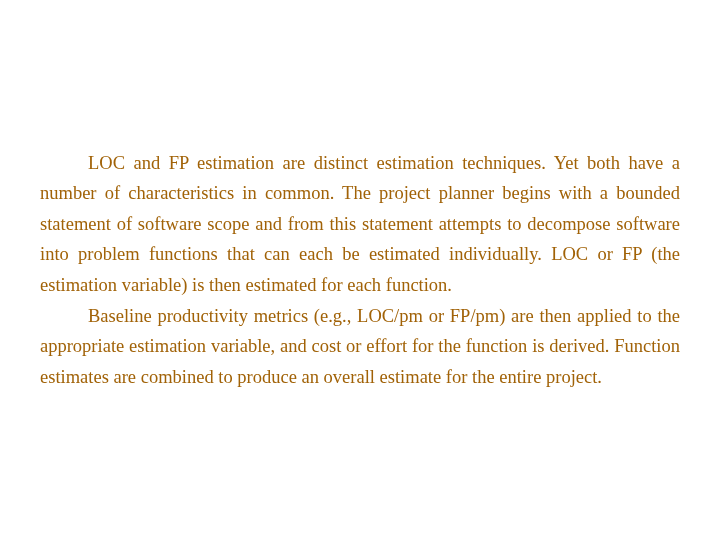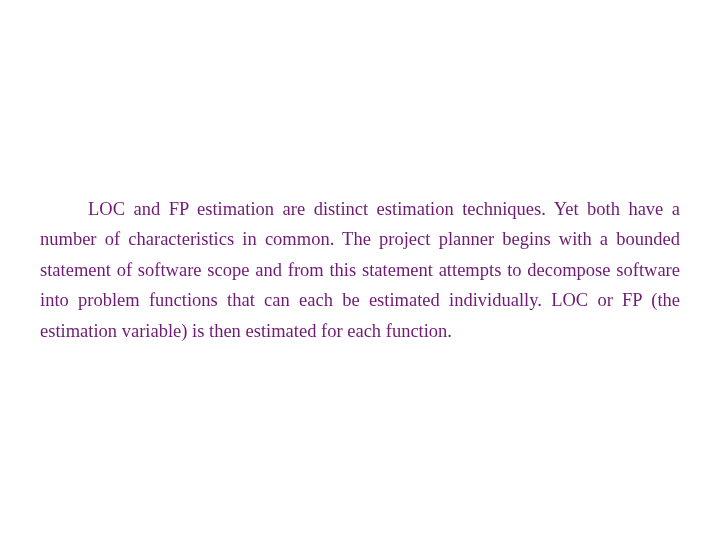--- a/index.html
+++ b/index.html
@@ -16,30 +16,31 @@
       align-items: center;
       justify-content: center;
       font-family: 'Times New Roman', Times, serif;
     }
 
     .content-area {
       width: 660px;
       padding: 30px 10px;
       line-height: 1.65;
       font-size: 18.5px;
-      color: #701a75;
+      color: #a16207;
       text-align: justify;
     }
 
     .paragraph {
       margin-bottom: 0;
     }
 
     .indent {
       text-indent: 48px;
     }
   </style>
 </head>
 <body>
 
 <div class="content-area">
   <p class="paragraph indent">LOC and FP estimation are distinct estimation techniques. Yet both have a number of characteristics in common. The project planner begins with a bounded statement of software scope and from this statement attempts to decompose software into problem functions that can each be estimated individually. LOC or FP (the estimation variable) is then estimated for each function.</p>
+  <p class="paragraph indent">Baseline productivity metrics (e.g., LOC/pm or FP/pm) are then applied to the appropriate estimation variable, and cost or effort for the function is derived. Function estimates are combined to produce an overall estimate for the entire project.</p>
 </div>
 
 </body></html>

